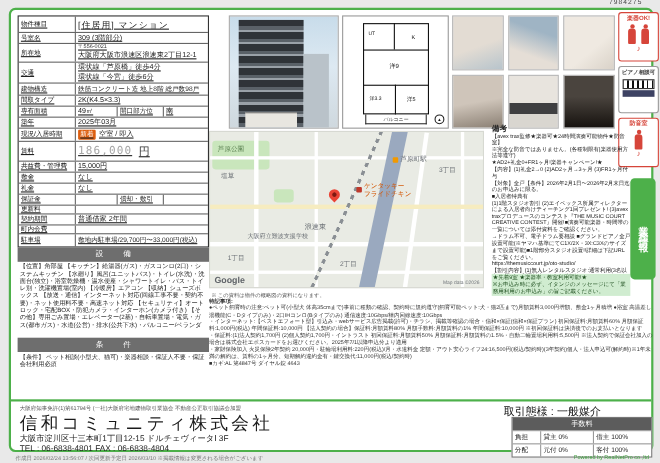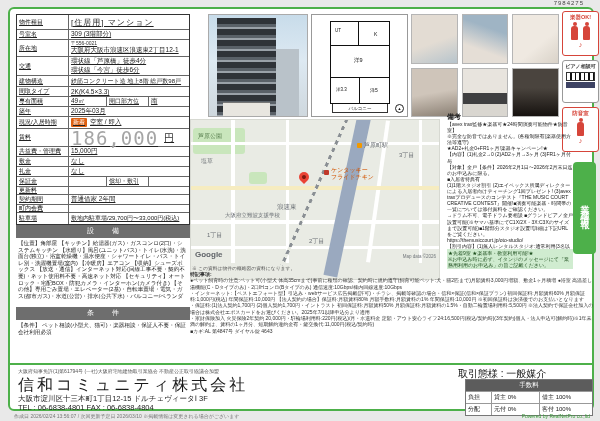--- a/index.html
+++ b/index.html
@@ -17,21 +17,21 @@
   .th { width:52px; min-width:52px; padding:1px 2px; font-size:6px; color:#111; border-right:1px solid #666;
         display:flex; align-items:center; }
   .td { flex:1; padding:1px 2px; font-size:6.5px; display:flex; align-items:center; min-width:0; }
   .td.bordered { border-right:1px solid #666; flex:0 0 38px; }
   .th2 { width:42px; min-width:42px; padding:1px 2px; font-size:6px; border-right:1px solid #666; display:flex; align-items:center; }
   .big { font-size:8px; letter-spacing:1px; }
   .bname { font-family:"DejaVu Sans Mono", monospace; font-size:8.5px; color:#b5b5b5; letter-spacing:1px; }
   .twolines { flex-direction:column; align-items:flex-start; justify-content:center; }
   .postal { font-size:5px; color:#333; line-height:5.5px; }
   .badge { background:#dd5f10; color:#fff; font-size:6px; padding:0 2px; margin-right:3px; border-radius:1px; }
-  .rentnum { font-family:"DejaVu Sans Mono", monospace; font-size:19px; color:#a5a5a5; letter-spacing:1px; }
+  .rentnum { font-family:"DejaVu Sans Mono", monospace; font-size:10px; color:#a5a5a5; letter-spacing:1px; }
   .rentunit { font-size:10px; color:#333; margin-left:6px; }
   .sect { background:#6e6e6e; color:#fff; text-align:center; font-size:7px; padding:1px 0 2px; letter-spacing:8px; text-indent:8px; }
   .blocktext { font-size:5.6px; line-height:6.6px; padding:2px 2px 3px; color:#222; white-space:pre-line; }
 
   
   .bphoto { position:absolute; left:198px; top:5px; width:100px; height:103px; border:1px solid #aaa;
     background:linear-gradient(180deg,#c8dcea 0%,#dde9f2 45%,#cfd8de 100%); overflow:hidden; }
   .bldg { position:absolute; left:8%; top:3%; width:60%; height:97%;
     background:repeating-linear-gradient(180deg,#2f3338 0 6px,#5a6168 6px 9px,#9aa1a8 9px 11px); }
   .bldg2 { position:absolute; left:68%; top:34%; width:24%; height:66%; background:#b9c2c9; }
@@ -68,21 +68,21 @@
   .note-glyph { font-size:7px; color:#d6453a; line-height:6px; }
   .keys { height:9px; margin:3px 2px 0; border:1px solid #333;
     background:repeating-linear-gradient(90deg,#fff 0 3px,#111 3px 4.5px); }
   .piano-bar { height:6px; margin:1px 2px 0; background:#3d4263; }
 
   .side-tab { position:absolute; left:563px; top:153px; width:23px; height:92px; background:#4db04a; border-radius:4px;
     color:#fff; writing-mode:vertical-rl; text-orientation:upright; font-size:9px; font-weight:bold; letter-spacing:5px;
     display:flex; align-items:center; justify-content:center; }
 
   
-  .map { position:absolute; left:180px; top:110px; width:250px; height:161px; background:#e9ebe4; overflow:hidden; border:1px solid #d7d9d2; }
+  .map { position:absolute; left:180px; top:110px; width:250px; height:143px; background:#e9ebe4; overflow:hidden; border:1px solid #d7d9d2; }
   .park { position:absolute; background:#c9e6bc; border-radius:3px; }
   .road { position:absolute; background:#fff; }
   .road-wide { position:absolute; background:#9aa9bf; }
   .rail { position:absolute; background:repeating-linear-gradient(180deg,#8a8f94 0 4px,#e9ebe4 4px 8px); }
   .mlabel { position:absolute; font-size:6px; color:#6b7075; white-space:pre-line; line-height:6.5px; }
   .mlabel.green { color:#5f8555; }
   .mlabel.orange { color:#d35400; }
   .sticon { position:absolute; width:5px; height:5px; background:#f29900; border-radius:1px; }
   .kfcicon { position:absolute; width:5px; height:5px; background:#c0392b; border-radius:1px; }
   .pin { position:absolute; left:108px; top:52px; width:10px; height:10px; background:#ea4335;

